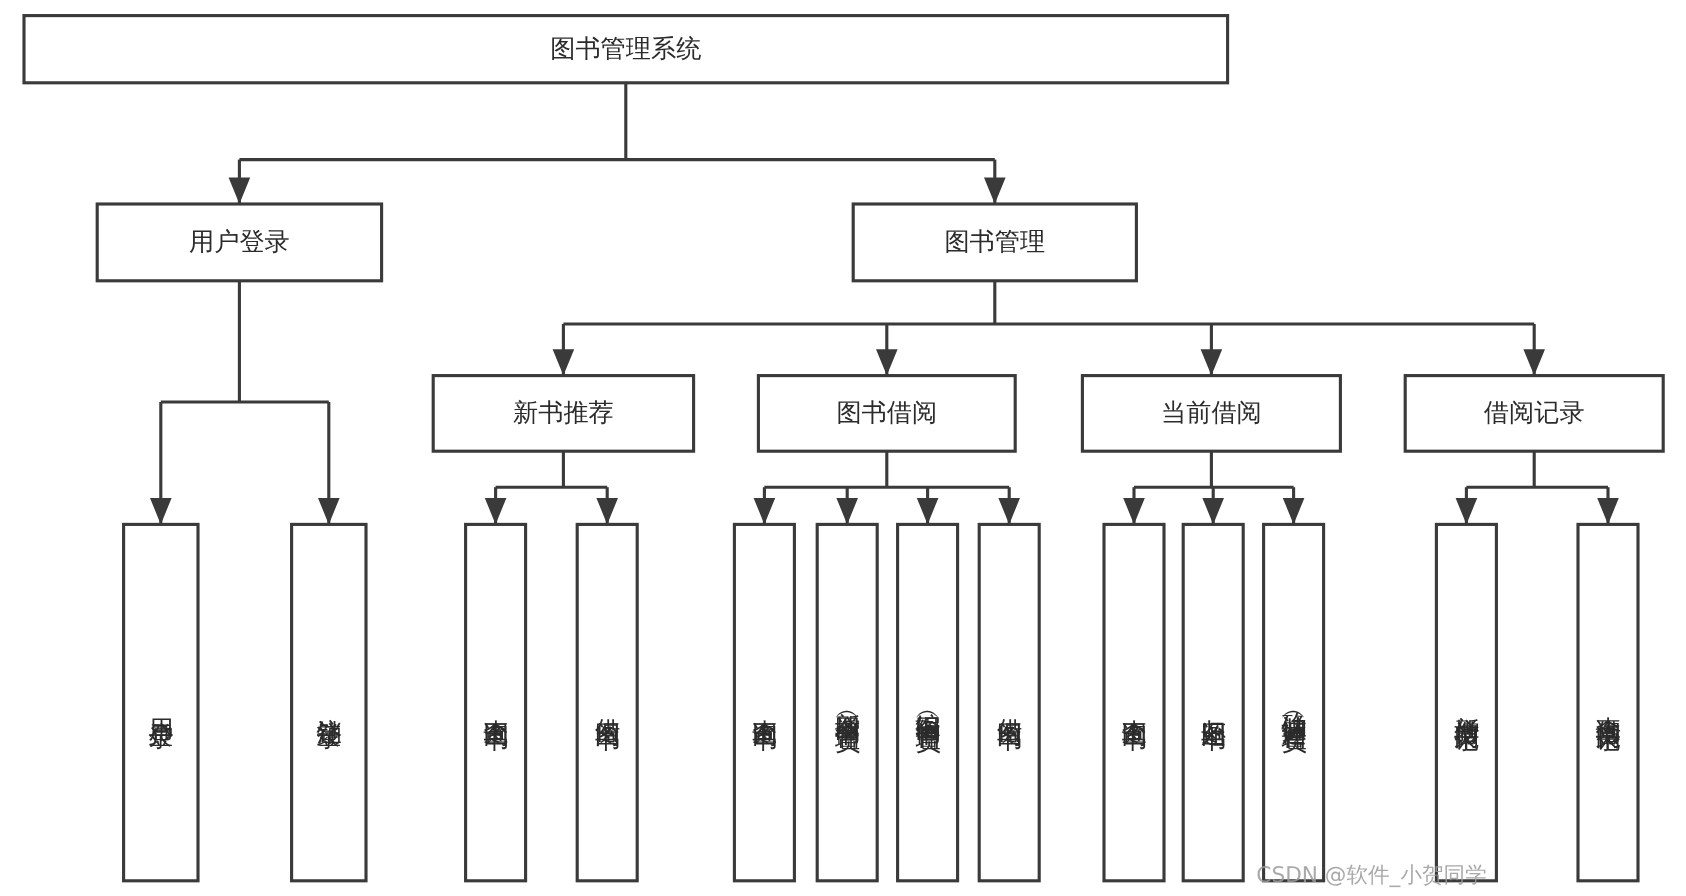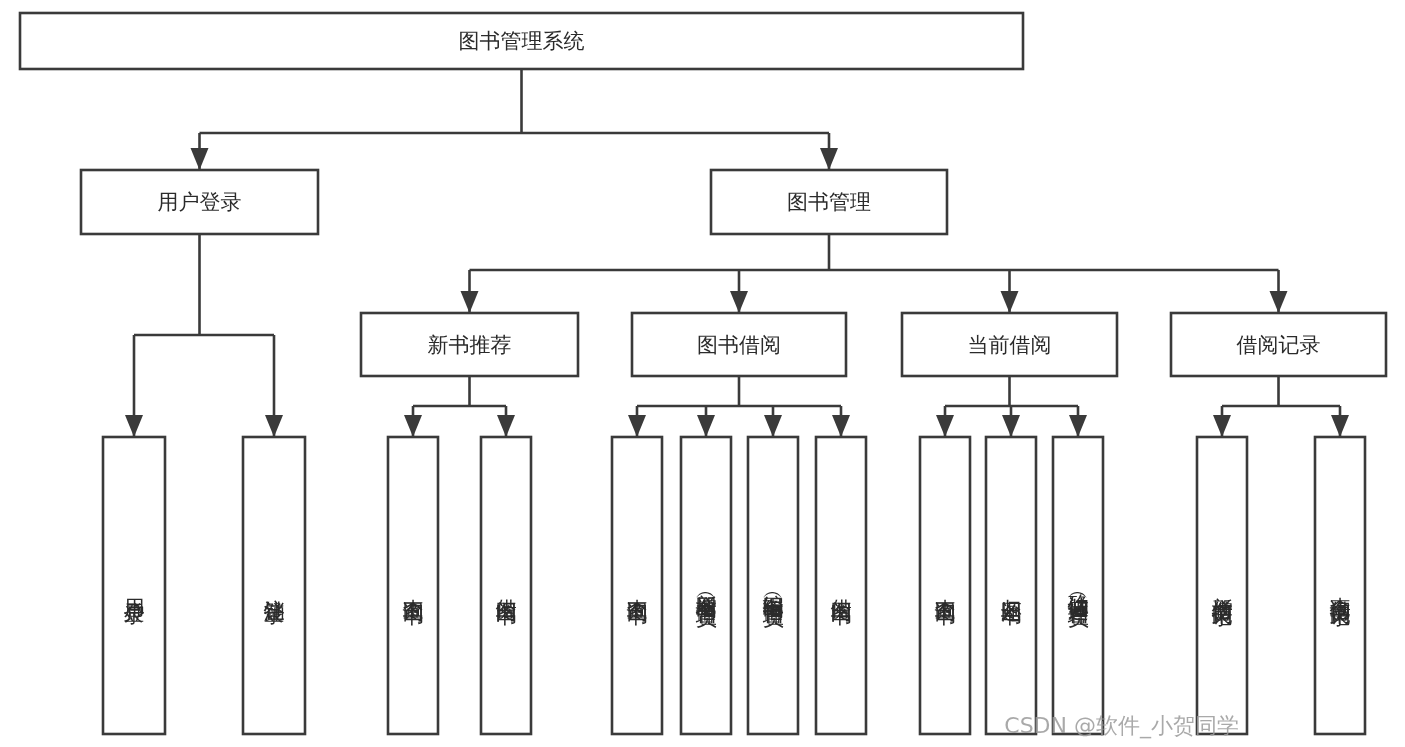--- a/index.html
+++ b/index.html
@@ -66,21 +66,21 @@
     line-height: 1.08;
     letter-spacing: 2px;
     color: #2b2b2b;
     white-space: nowrap;
   }
   #watermark {
     position: absolute;
     right: 8px;
     bottom: 6px;
     font-family: "DejaVu Sans", "Liberation Sans", sans-serif;
-    font-size: 22px;
+    font-size: 18px;
     color: #9b9b9b;
     opacity: 0.85;
     user-select: none;
     white-space: nowrap;
   }
 </style>
 </head>
 <body>
 
 <div id="diagram-root">

